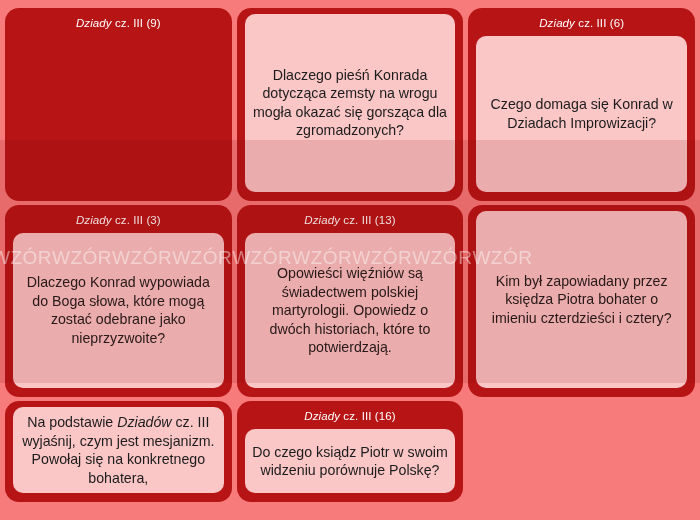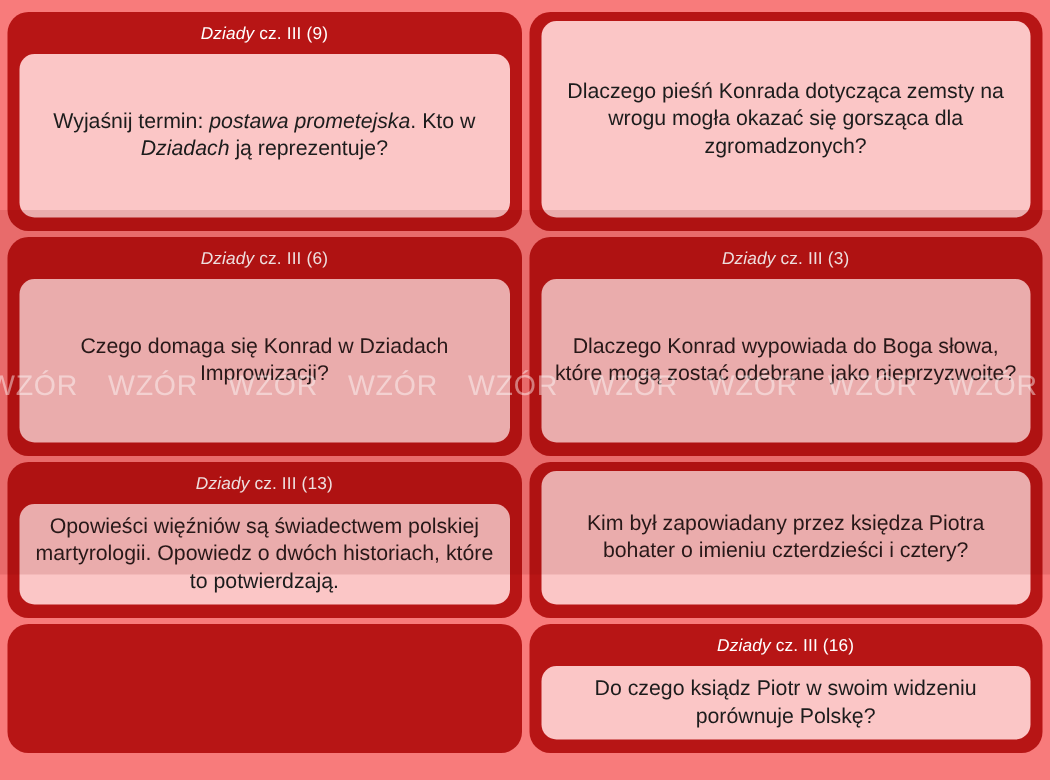--- a/index.html
+++ b/index.html
@@ -13,21 +13,21 @@
     overflow: hidden;
     background: #f87b7b;
     font-family: "Liberation Sans", sans-serif;
     position: relative;
   }
 
   #card-grid {
     position: absolute;
     inset: 0;
     display: grid;
-    grid-template-columns: repeat(2, 1fr);
+    grid-template-columns: repeat(3, 1fr);
     grid-template-rows: repeat(2, 1fr);
     column-gap: 5px;
     row-gap: 4px;
     padding: 8px 5px 18px 5px;
     box-sizing: border-box;
     z-index: 1;
   }
 
   .card {
     background: #b71515;
@@ -94,42 +94,39 @@
   #watermark-band {
     position: absolute;
     left: 0;
     right: 0;
     top: 246px;
     height: 24px;
     z-index: 3;
     pointer-events: none;
     display: flex;
     align-items: center;
-    justify-content: space-between;
+    justify-content: flex-start;
     padding: 0 0 0 0;
     overflow: hidden;
     white-space: nowrap;
   }
   .watermark-word {
     color: rgba(255, 255, 255, 0.45);
     font-size: 19px;
     letter-spacing: 0.5px;
     flex: 0 0 auto;
     transform: translateX(-8px);
   }
 </style>
 </head>
 <body>
 
 <div id="card-grid">
     <div class="card">
       <div class="card-title"><span class="work">Dziady</span><span class="rest"> cz. III (9)</span></div>
-      <div class="card-body">
-        <div class="card-question">Wyjaśnij termin: <em>postawa prometejska</em>. Kto w <em>Dziadach</em> ją reprezentuje?</div>
-      </div>
     </div>
     <div class="card">
       <div class="card-body">
         <div class="card-question">Dlaczego pieśń Konrada dotycząca zemsty na wrogu mogła okazać się gorsząca dla zgromadzonych?</div>
       </div>
     </div>
     <div class="card">
       <div class="card-title"><span class="work">Dziady</span><span class="rest"> cz. III (6)</span></div>
       <div class="card-body">
         <div class="card-question">Czego domaga się Konrad w Dziadach Improwizacji?</div>
@@ -146,20 +143,23 @@
       <div class="card-body">
         <div class="card-question">Opowieści więźniów są świadectwem polskiej martyrologii. Opowiedz o dwóch historiach, które to potwierdzają.</div>
       </div>
     </div>
     <div class="card">
       <div class="card-body">
         <div class="card-question">Kim był zapowiadany przez księdza Piotra bohater o imieniu czterdzieści i cztery?</div>
       </div>
     </div>
     <div class="card">
+      <div class="card-body">
+        <div class="card-question">Na podstawie <em>Dziadów</em> cz. III wyjaśnij, czym jest mesjanizm. Powołaj się na konkretnego bohatera,</div>
+      </div>
     </div>
     <div class="card">
       <div class="card-title"><span class="work">Dziady</span><span class="rest"> cz. III  (16)</span></div>
       <div class="card-body">
         <div class="card-question">Do czego ksiądz Piotr w swoim widzeniu porównuje Polskę?</div>
       </div>
     </div>
   </div>
 
 <div id="shade-band"></div>

